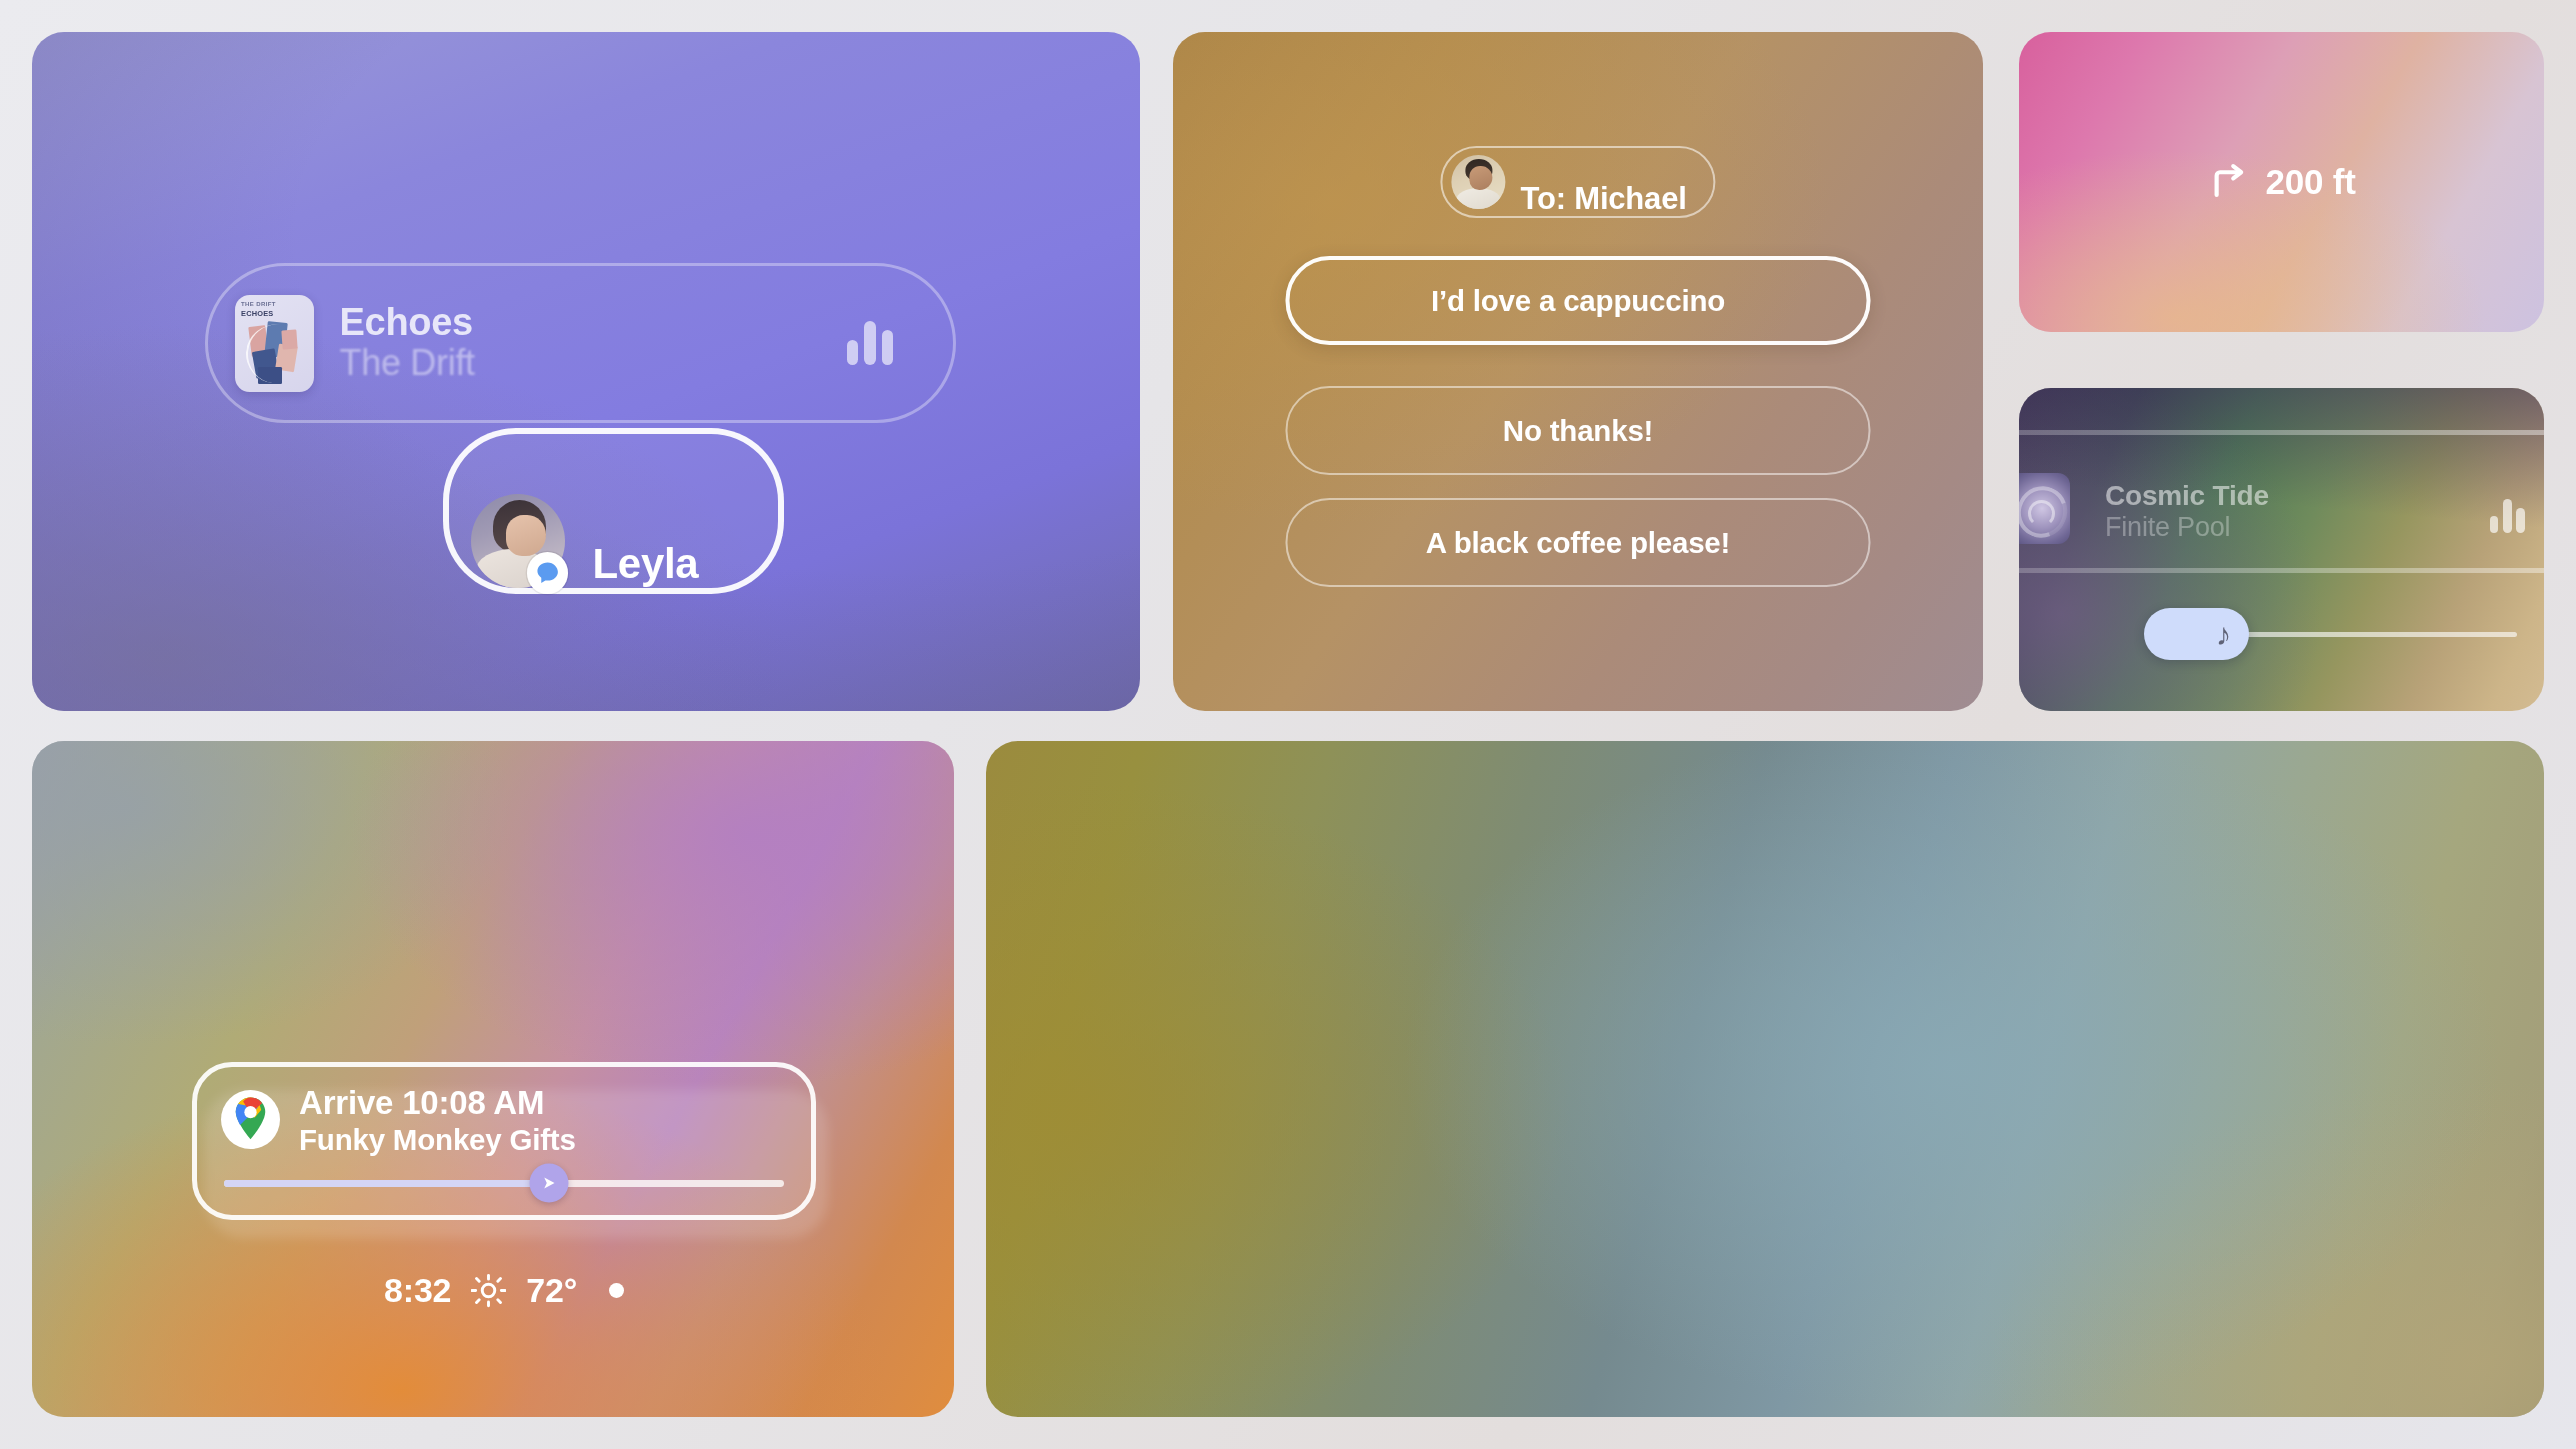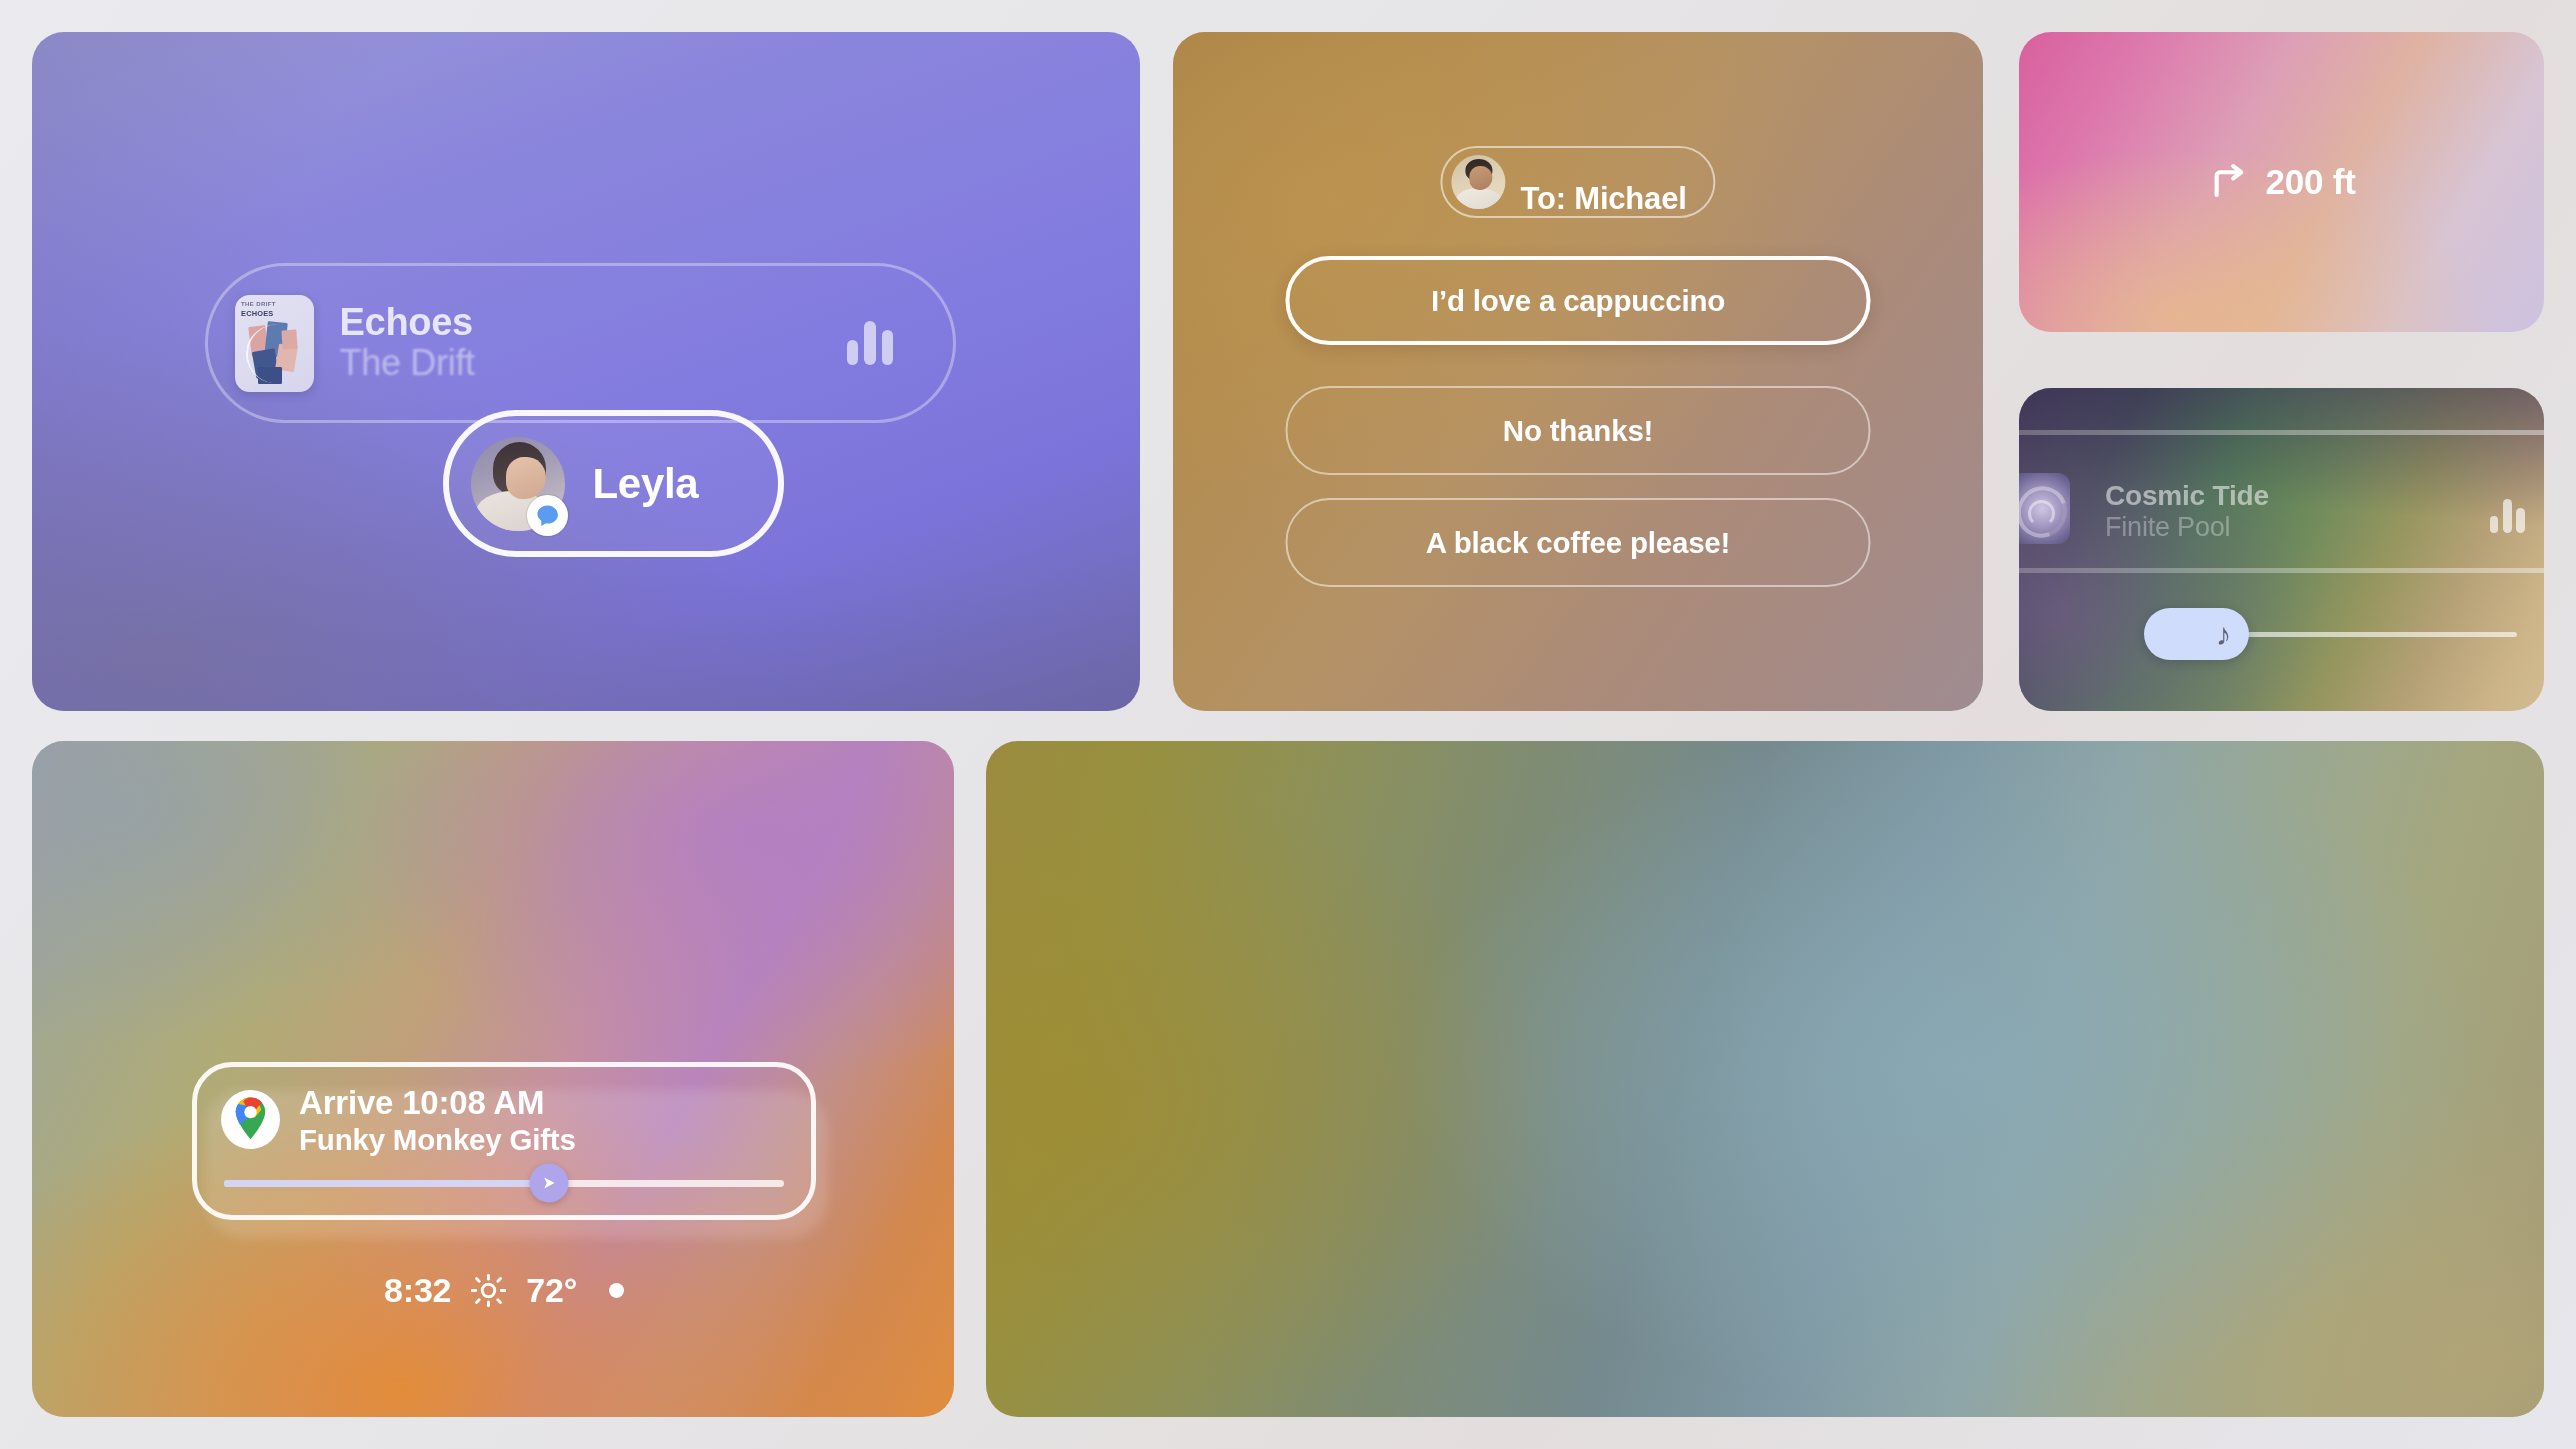--- a/index.html
+++ b/index.html
@@ -59,24 +59,24 @@
   .np-sub   { font-size: 36px; font-weight: 500; color: rgba(255,255,255,.46); letter-spacing:-0.3px; line-height:1.12;
               filter: blur(0.8px); }
 
   .eq { position:absolute; right: 60px; top: 50%; transform: translateY(-50%); display:flex; align-items:flex-end; gap:6px; height:44px;}
   .eq i { display:block; width:11.4px; border-radius:6px; background: rgba(255,255,255,.62); }
   .eq .b1 { height: 25.5px; }
   .eq .b2 { height: 44px; }
   .eq .b3 { height: 35px; }
 
   .leyla-pill-1 {
-    position: absolute; left: 411px; top: 378px; width: 341px; height: 147px;
+    position: absolute; left: 411px; top: 396px; width: 341px; height: 166px;
     border: 6px solid rgba(255,255,255,.94);
     border-radius: 73px; z-index: 5;
-    display:flex; align-items:center; padding-left: 21.5px;
+    display:flex; align-items:flex-end; padding-left: 21.5px;
     background: rgba(255,255,255,.05);
   }
   .leyla-pill-1 .lname { font-size: 42px; font-weight:700; color:#fff; margin-left: 28px; letter-spacing:-0.3px;}
 
   
   .avatar { position: relative; border-radius: 50%; overflow: visible; flex:none; }
   .avatar .ph {
     position:absolute; inset:0; border-radius:50%; overflow:hidden;
     background: linear-gradient(160deg,#8d8aa9 0%, #a09ab4 35%, #bbb3c2 70%, #cfc8d0 100%);
   }

